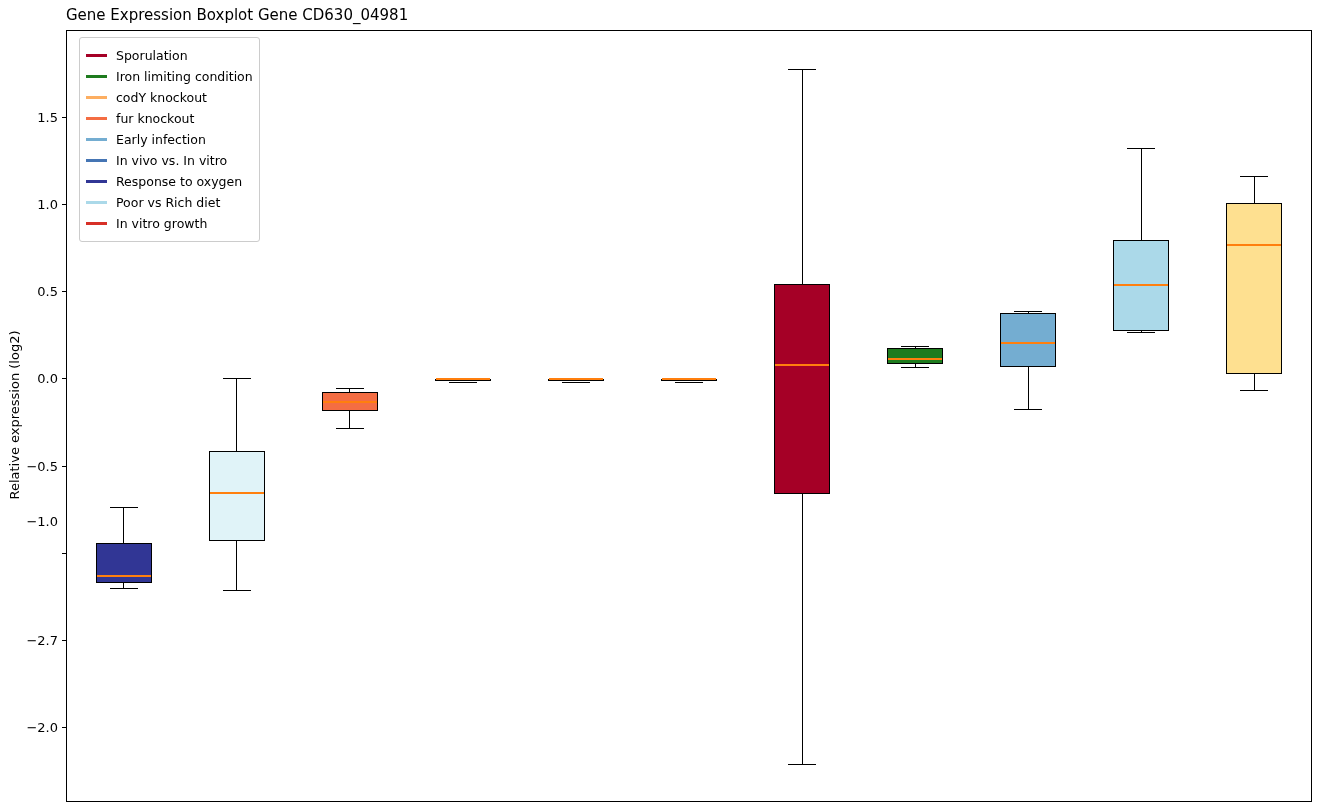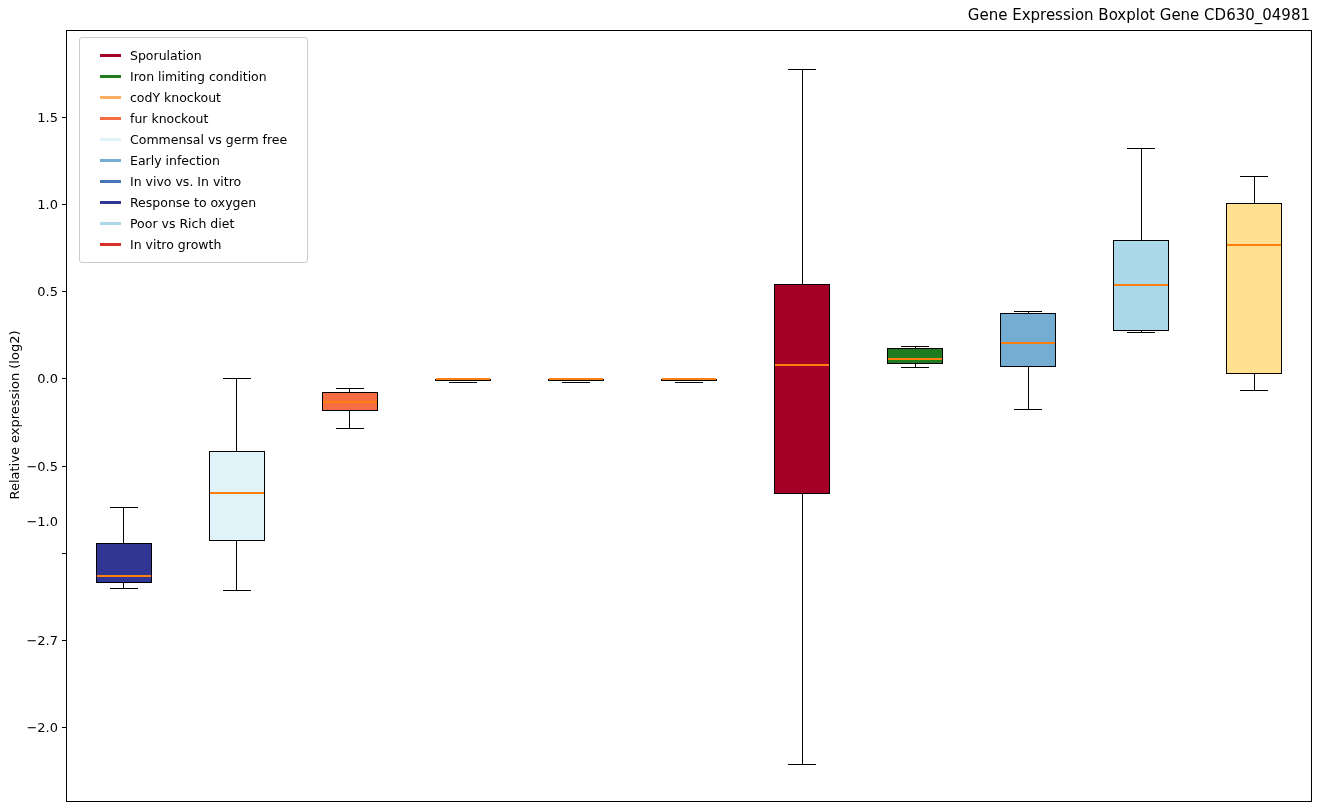--- a/index.html
+++ b/index.html
@@ -1,30 +1,30 @@
 <!DOCTYPE html>
 <html><head>
 <meta charset="utf-8">
 <style>
   html,body{margin:0;padding:0;background:#ffffff;}
   #figure{position:relative;width:1322px;height:812px;background:#ffffff;
           font-family:"DejaVu Sans","Liberation Sans",sans-serif;color:#000;overflow:hidden;}
-  #chart-title{position:absolute;left:66px;top:6px;width:1244px;text-align:right;font-size:15px;}
+  #chart-title{position:absolute;left:66px;top:6px;width:1244px;text-align:left;font-size:15px;}
   #y-axis-label{position:absolute;left:14px;top:415px;transform:translate(-50%,-50%) rotate(-90deg);
                 font-size:13px;white-space:nowrap;}
   #axes{position:absolute;left:66px;top:30px;width:1244px;height:770px;border:1px solid #000;background:#fff;}
   #tick-layer{position:absolute;left:0;top:0;width:1096px;height:812px;pointer-events:none;}
   .ytick-label{position:absolute;width:52px;text-align:right;font-size:13px;transform:translateY(-50%);}
   .ytick-mark{position:absolute;width:4px;height:1px;background:#000;}
   .box{position:absolute;box-sizing:border-box;border:1px solid #000;}
   .median{position:absolute;height:2px;}
   .vline{position:absolute;width:1px;background:#000;}
   .cap{position:absolute;height:1px;background:#000;}
   #legend{position:absolute;left:12px;top:6px;background:rgba(255,255,255,0.92);
-          border:1px solid #cccccc;border-radius:3px;padding:7px 20px;}
+          border:1px solid #cccccc;border-radius:3px;padding:7px 6px;}
   .legend-item{display:flex;align-items:center;height:21px;}
   .legend-swatch{width:21px;height:3px;margin-right:9px;flex:0 0 auto;}
   .legend-label{font-size:12.5px;white-space:nowrap;}
 </style>
 </head>
 <body>
 
 <div id="figure">
   <div id="chart-title">Gene Expression Boxplot Gene CD630_04981</div>
   <div id="y-axis-label">Relative expression (log2)</div>
@@ -108,24 +108,20 @@
         </div>
         <div class="legend-item">
           <div class="legend-swatch" style="background: rgb(253, 174, 97);"></div>
           <div class="legend-label">codY knockout</div>
         </div>
         <div class="legend-item">
           <div class="legend-swatch" style="background: rgb(244, 109, 67);"></div>
           <div class="legend-label">fur knockout</div>
         </div>
         <div class="legend-item">
-          <div class="legend-swatch" style="background: rgb(224, 243, 248);"></div>
-          <div class="legend-label">Commensal vs germ free</div>
-        </div>
-        <div class="legend-item">
           <div class="legend-swatch" style="background: rgb(116, 173, 209);"></div>
           <div class="legend-label">Early infection</div>
         </div>
         <div class="legend-item">
           <div class="legend-swatch" style="background: rgb(69, 117, 180);"></div>
           <div class="legend-label">In vivo vs. In vitro</div>
         </div>
         <div class="legend-item">
           <div class="legend-swatch" style="background: rgb(49, 54, 149);"></div>
           <div class="legend-label">Response to oxygen</div>

